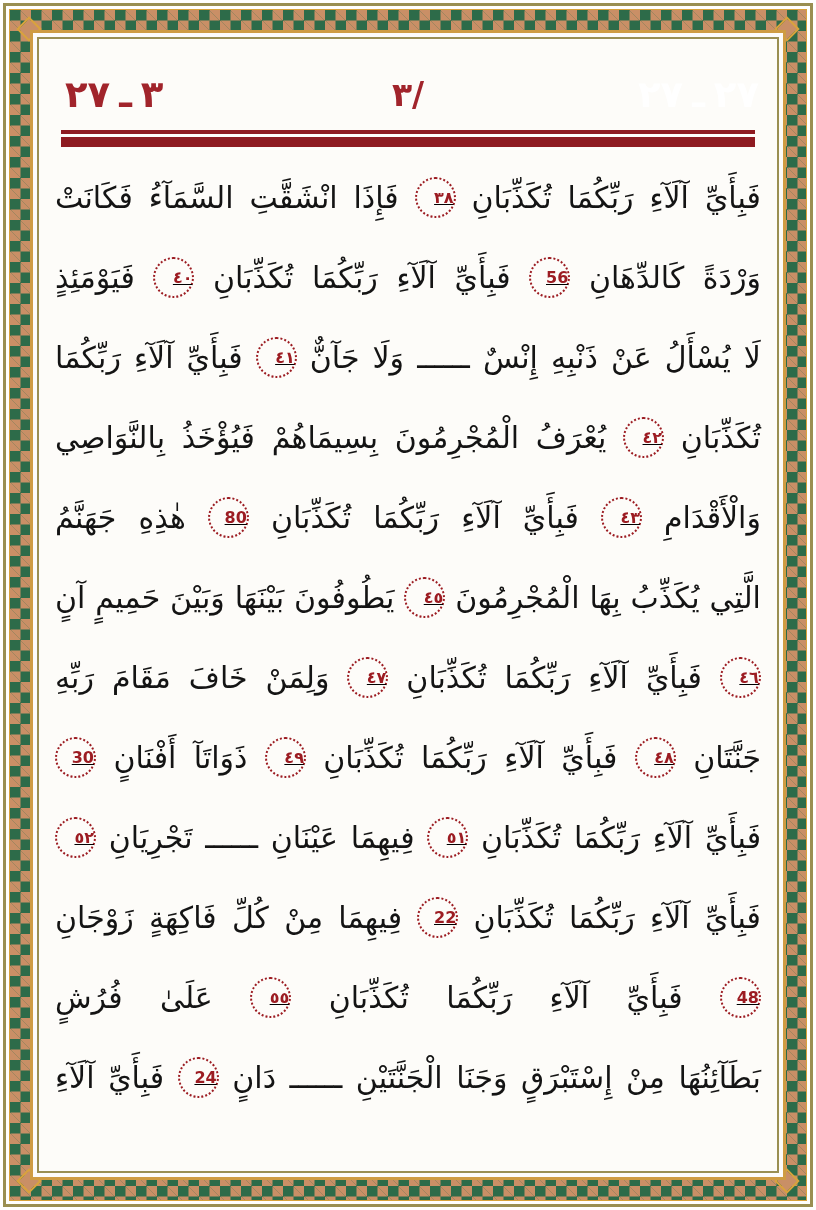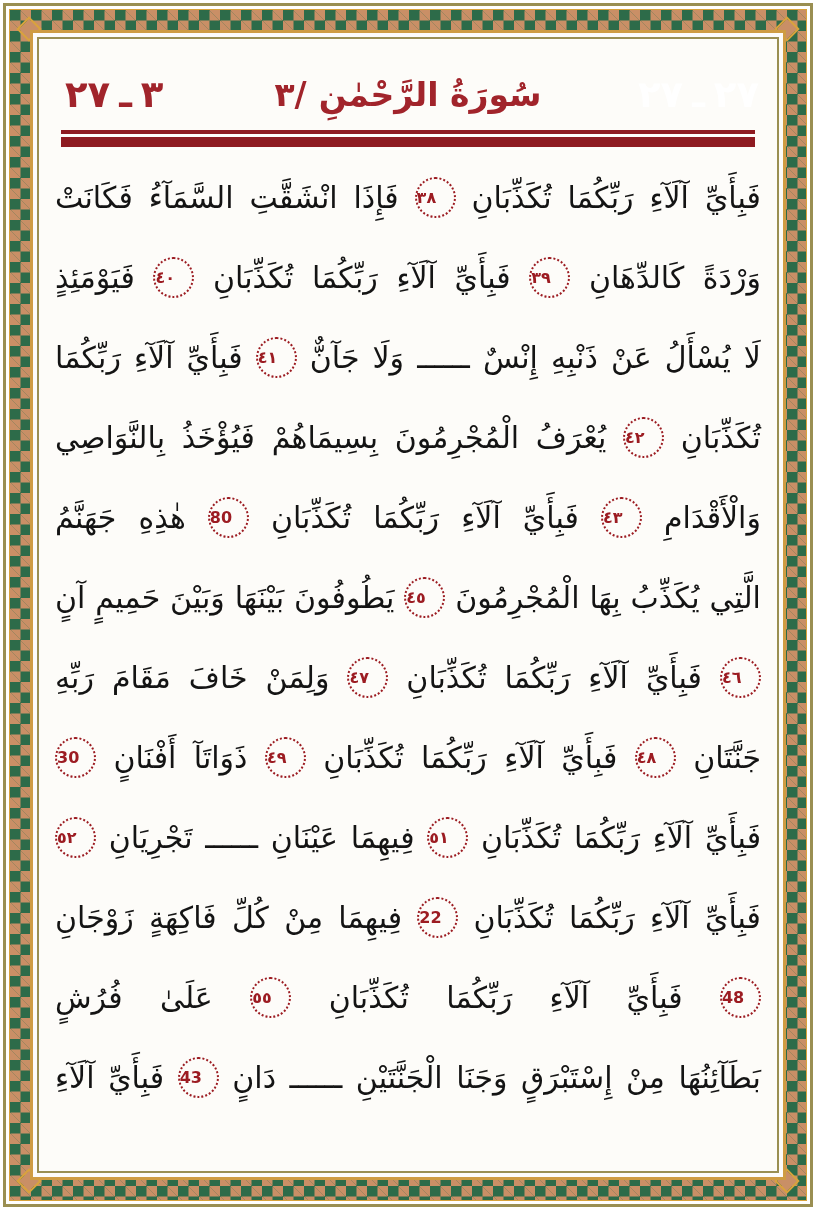--- a/index.html
+++ b/index.html
@@ -33,22 +33,22 @@
   .divider{margin:7px 8px 0;}
   .divider .thin{height:4px;background:#8e1b21;}
   .divider .gap{height:3px;}
   .divider .thick{height:10px;background:#8e1b21;}
   
   .qbody{flex:1;margin-top:10px;padding:0 2px;}
   .qline{height:80px;display:flex;flex-direction:row-reverse;direction:ltr;
          justify-content:space-between;align-items:center;}
   .qword{font-size:30px;color:#141414;white-space:nowrap;direction:rtl;unicode-bidi:isolate;}
   .verse-marker{flex:0 0 auto;width:37px;height:37px;border:2px dotted #9c1c22;
-                border-radius:50%;display:flex;align-items:center;justify-content:flex-start;
-                box-shadow:0 0 0 1px #fdfcf9 inset;}
+                border-radius:50%;display:flex;align-items:center;justify-content:flex-end;
+                box-shadow:0 0 0 1px #fdfcf9 inset;text-decoration:underline;}
   .vnum{color:#9c1c22;font-size:16px;font-weight:bold;direction:rtl;}
 </style>
 </head>
 <body>
 
 <div class="page">
   <div class="frame-olive"></div>
   <div class="band">
     <div class="corner tl"></div>
     <div class="corner tr"></div>
@@ -60,21 +60,20 @@
 
   <div class="content">
     <div class="header-row">
       <div class="page-info left">
           <span>٢٧</span>
           <span>ـ</span>
           <span>٣</span>
         </div>
       <div class="surah-title">
         <span>٣/</span>
-        <span>سُورَةُ الرَّحْمٰنِ</span>
       </div>
       <div class="page-info right">
           <span>٢٧</span>
           <span>ـ</span>
           <span>٢٧</span>
         </div>
     </div>
 
     <div class="divider">
       <div class="thin"></div>
@@ -93,21 +92,21 @@
           </span>
           <span class="qword">فَإِذَا</span>
           <span class="qword">انْشَقَّتِ</span>
           <span class="qword">السَّمَآءُ</span>
           <span class="qword">فَكَانَتْ</span>
         </div>
         <div class="qline">
           <span class="qword">وَرْدَةً</span>
           <span class="qword">كَالدِّهَانِ</span>
           <span class="verse-marker">
-            <span class="vnum">٣٩</span>
+            <span class="vnum">56</span>
           </span>
           <span class="qword">فَبِأَيِّ</span>
           <span class="qword">آلَآءِ</span>
           <span class="qword">رَبِّكُمَا</span>
           <span class="qword">تُكَذِّبَانِ</span>
           <span class="verse-marker">
             <span class="vnum">٤٠</span>
           </span>
           <span class="qword">فَيَوْمَئِذٍ</span>
         </div>
@@ -247,20 +246,20 @@
         </div>
         <div class="qline">
           <span class="qword">بَطَآئِنُهَا</span>
           <span class="qword">مِنْ</span>
           <span class="qword">إِسْتَبْرَقٍ</span>
           <span class="qword">وَجَنَا</span>
           <span class="qword">الْجَنَّتَيْنِ</span>
           <span class="qword">ــــــ</span>
           <span class="qword">دَانٍ</span>
           <span class="verse-marker">
-            <span class="vnum">43</span>
+            <span class="vnum">24</span>
           </span>
           <span class="qword">فَبِأَيِّ</span>
           <span class="qword">آلَآءِ</span>
         </div>
       </div>
   </div>
 </div>
 
 </body></html>

